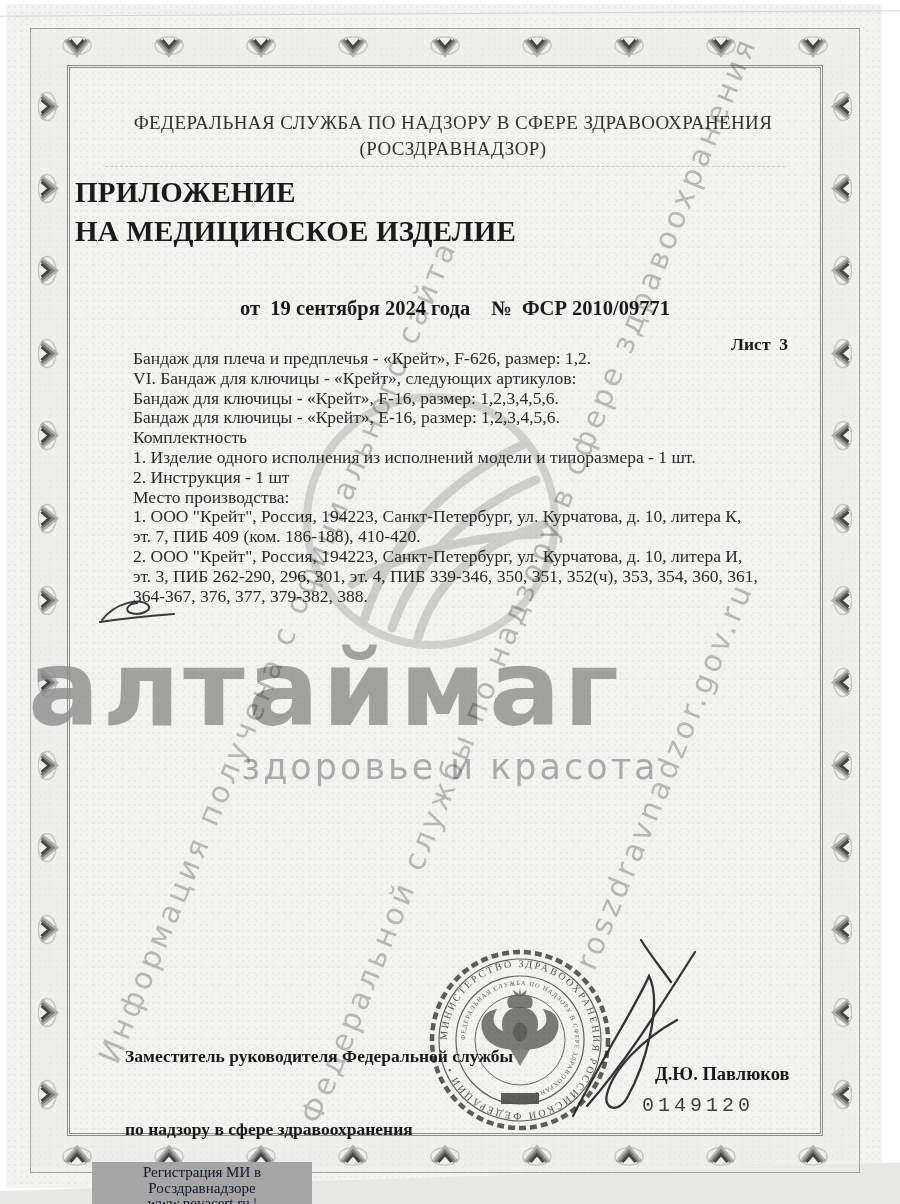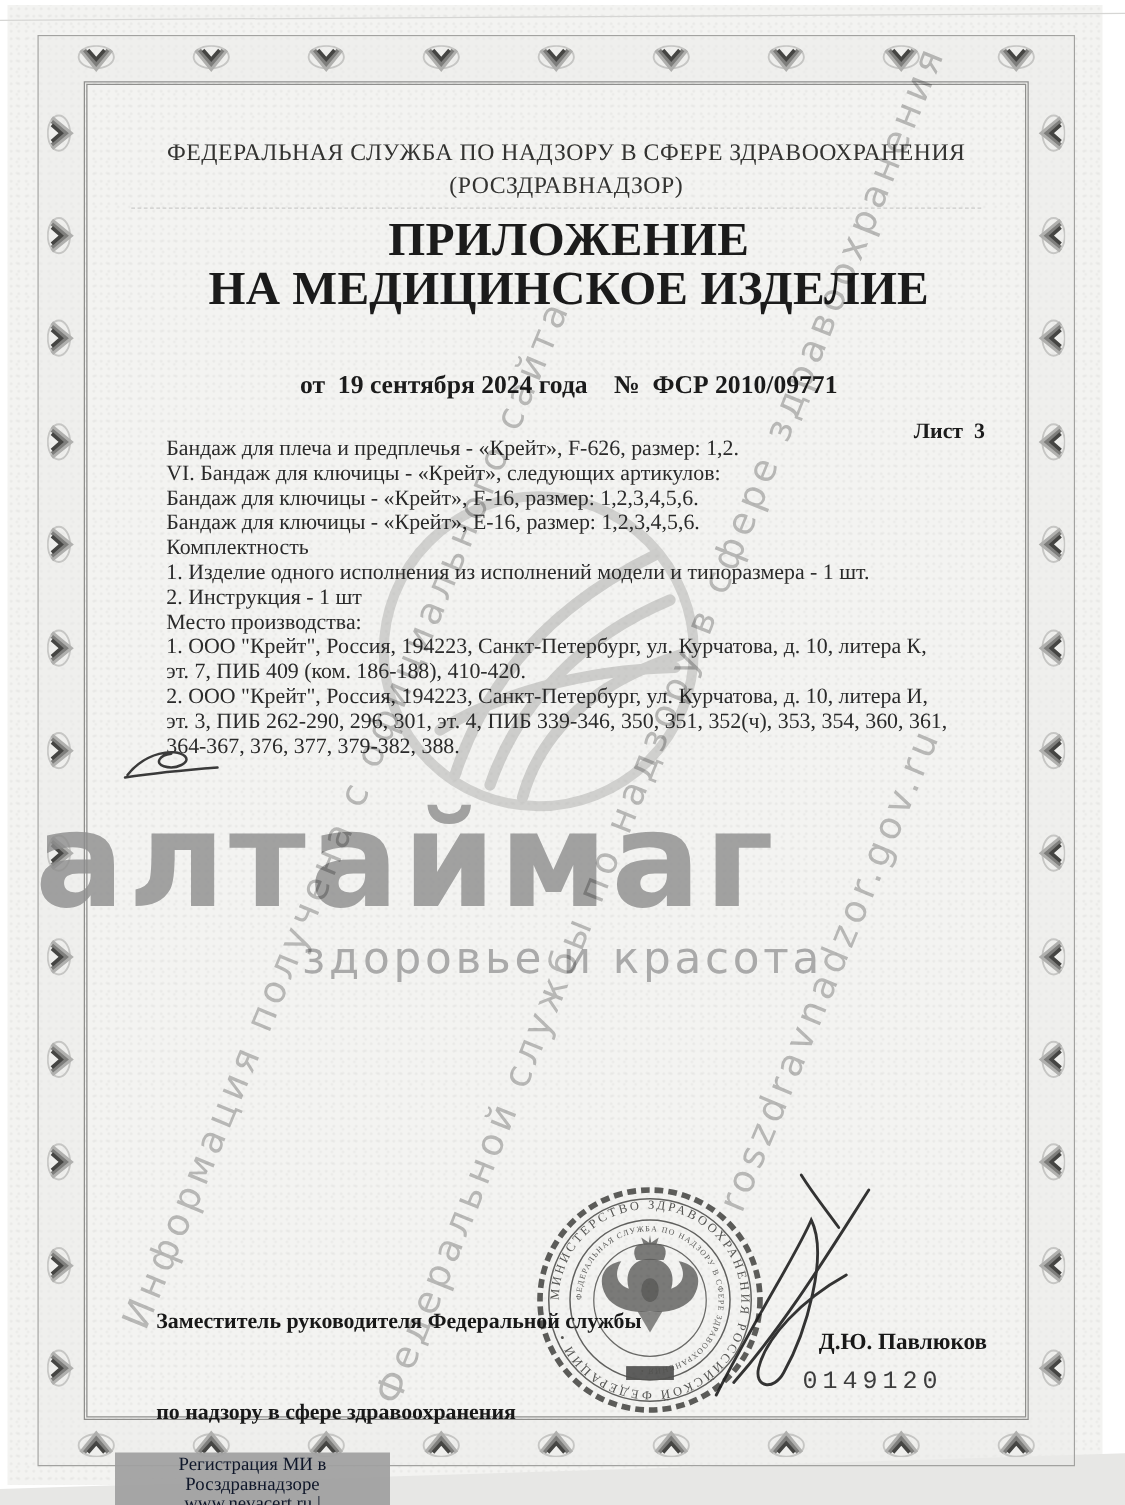--- a/index.html
+++ b/index.html
@@ -69,22 +69,22 @@
   
   .agency {
     position:absolute; left:73px; top:110px; width:760px; text-align:center; z-index:3;
     font-size:19px; line-height:26px; letter-spacing:0.4px; color:#333331;
   }
   .divider {
     position:absolute; left:105px; top:166px; width:680px; z-index:3;
     border-top:1px dashed #bcbcba; opacity:.7;
   }
   .doc-title {
-    position:absolute; left:75px; top:173px; width:760px; text-align:center; z-index:3;
-    font-weight:bold; font-size:38px; line-height:39px; color:#1b1b1b; letter-spacing:0.2px;
+    position:absolute; left:75px; top:173px; width:760px; text-align:left; z-index:3;
+    font-weight:bold; font-size:29px; line-height:39px; color:#1b1b1b; letter-spacing:0.2px;
   }
   .issue-row {
     position:absolute; left:75px; top:297px; width:760px; z-index:3;
     display:flex; justify-content:center; gap:21px;
     font-weight:bold; font-size:20.5px; color:#1b1b1b; white-space:pre;
   }
   .sheet {
     position:absolute; right:112px; top:334px; z-index:3;
     font-weight:bold; font-size:17.5px; color:#1b1b1b; white-space:pre;
   }

